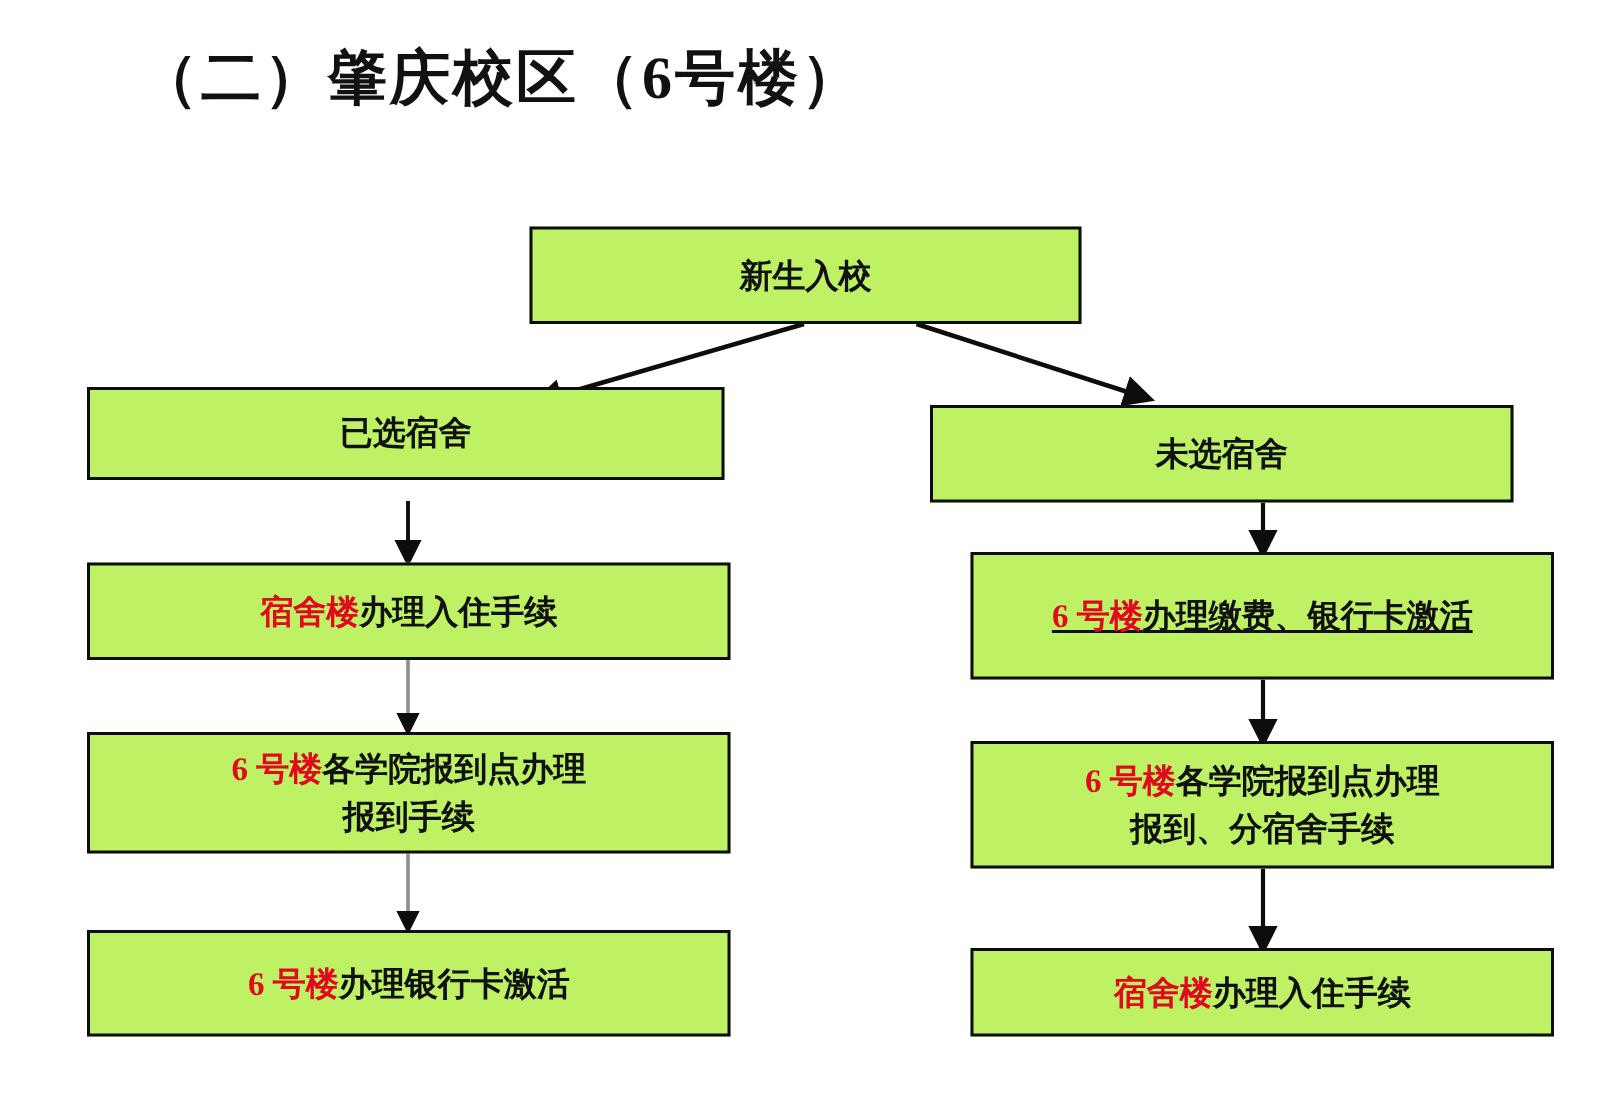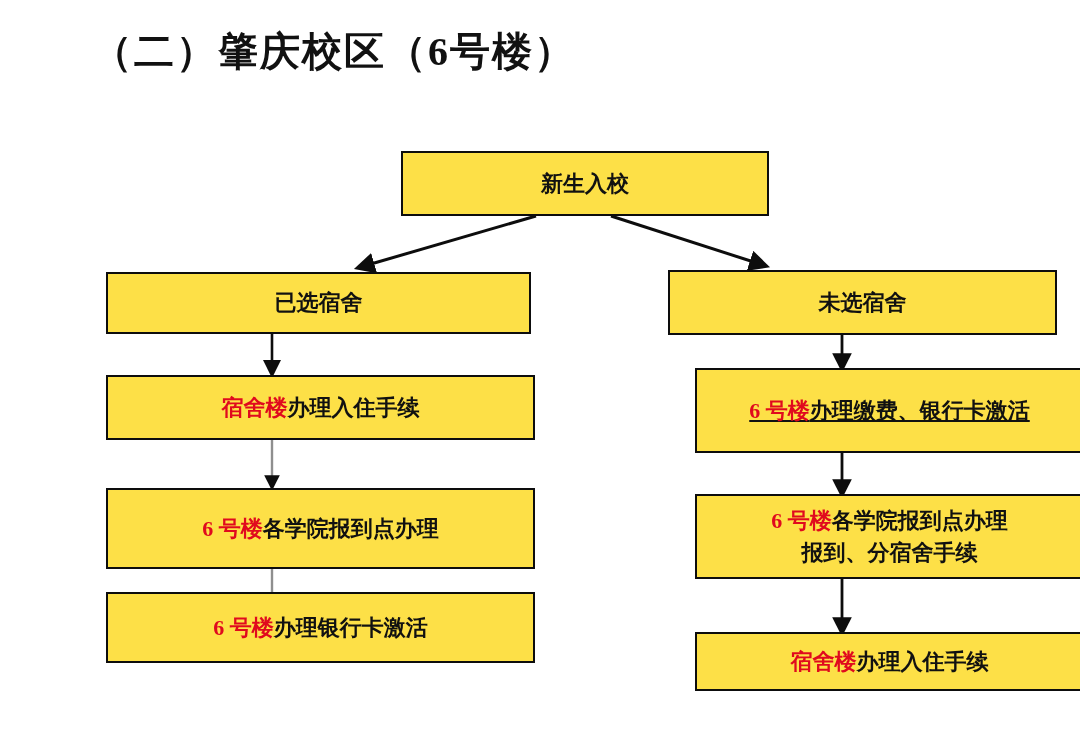--- a/index.html
+++ b/index.html
@@ -36,51 +36,50 @@
     line-height: 1.2;
     white-space: nowrap;
     color: #111111;
   }
 
   
   .flow-box {
     position: absolute;
     box-sizing: border-box;
     border: 2px solid #0d0d0d;
-    background: #fde047;
+    background: #bef264;
     display: flex;
     align-items: center;
     justify-content: center;
     text-align: center;
     font-family: "Liberation Serif", "DejaVu Serif", serif;
     font-size: 22px;
     font-weight: 700;
     line-height: 1.42;
     color: #111111;
     padding: 2px 6px;
-    margin-left: 48px;
   }
   .flow-box .txt {
     display: block;
     width: 100%;
   }
   .flow-box .line {
     display: block;
   }
   .hl {
     color: #e00a1e;
   }
 
   
   #box-start   { left: 353px; top: 151px; width: 368px; height: 65px; }
 
-  #box-l1 { left: 58px;  top: 272px; width: 425px; height: 62px; }
+  #box-l1 { left: 58px;  top: 258px; width: 425px; height: 62px; }
   #box-l2 { left: 58px;  top: 375px; width: 429px; height: 65px; }
   #box-l3 { left: 58px;  top: 488px; width: 429px; height: 81px; }
-  #box-l4 { left: 58px;  top: 592px; width: 429px; height: 71px; align-items: center; }
+  #box-l4 { left: 58px;  top: 620px; width: 429px; height: 71px; align-items: center; }
 
   #box-r1 { left: 620px; top: 270px; width: 389px; height: 65px; }
   #box-r2 { left: 647px; top: 368px; width: 389px; height: 85px; text-decoration: underline; }
   #box-r3 { left: 647px; top: 494px; width: 389px; height: 85px; }
   #box-r4 { left: 647px; top: 632px; width: 389px; height: 59px; }
 
   
   #connectors {
     position: absolute;
     left: 0;
@@ -131,20 +130,21 @@
       </span>
   </div>
   <div class="flow-box" id="box-l2">
     <span class="txt">
         <span class="line"><span class="hl">宿舍楼</span><span>办理入住手续</span></span>
       </span>
   </div>
   <div class="flow-box" id="box-l3">
     <span class="txt">
         <span class="line"><span class="hl">6 号楼</span><span>各学院报到点办理</span></span>
+        <span class="line"><span>报到手续</span></span>
       </span>
   </div>
   <div class="flow-box" id="box-l4">
     <span class="txt">
         <span class="line"><span class="hl">6 号楼</span><span>办理银行卡激活</span></span>
       </span>
   </div>
 
   <div class="flow-box" id="box-r1">
     <span class="txt">

